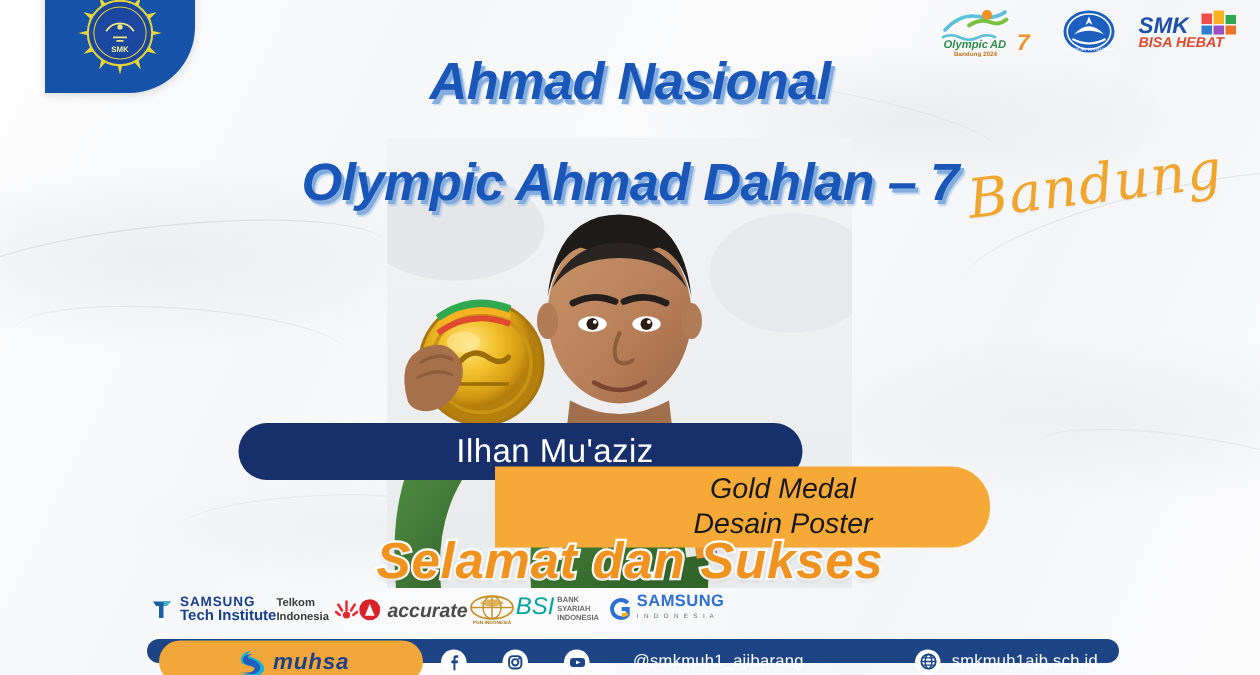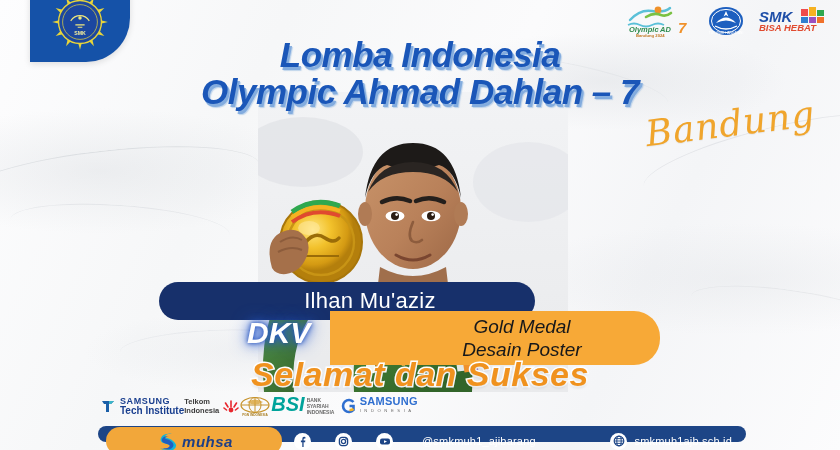--- a/index.html
+++ b/index.html
@@ -65,21 +65,21 @@
   #headline .line {
     display:block;
     font-weight:bold; font-style:italic;
     color:#1a56b8;
     letter-spacing:-.5px;
     text-shadow:
        2px 3px 0 rgba(120,165,220,.85),
        3px 4px 1px rgba(150,185,225,.55);
   }
   #title-line1 { font-size:35px; line-height:34px; }
-  #title-line2 { font-size:35px; line-height:40px; }
+  #title-line2 { font-size:35px; line-height:40px;margin-top:30px; }
 
   #city-script {
     position:absolute; right:24px; top:103px;
     font-family:"DejaVu Serif", serif;
     font-style:italic;
     font-size:36px;
     color:#f0a52c;
     transform:rotate(-7deg);
     letter-spacing:1px;
     z-index:7;
@@ -269,21 +269,21 @@
           <rect x="16" y="10" width="7" height="6" fill="#f0712a"></rect>
         </g>
         <text x="1" y="26" font-family="Liberation Sans, sans-serif" font-size="9.5" font-weight="bold" font-style="italic" fill="#e04a2f">BISA HEBAT</text>
       </svg>
     </div>
 
 
   </div>
 
   <div id="headline">
-    <span id="title-line1" class="line">Lomba Indonesia</span>
+    <span id="title-line1" class="line">Ahmad Nasional</span>
     <span id="title-line2" class="line">Olympic Ahmad Dahlan – 7</span>
   </div>
   <div id="city-script">Bandung</div>
 
   <div id="subject-photo">
     <svg viewBox="0 0 310 300" preserveAspectRatio="xMidYMid meet">
       <defs>
         <clipPath id="photoClip">
             <rect x="0" y="0" width="310" height="300"></rect>
           </clipPath>
@@ -373,21 +373,20 @@
           <text x="-10" y="14" font-family="Liberation Sans, sans-serif" font-size="9" fill="#f0b64e" text-anchor="middle" font-weight="bold">Bandung 2024</text>
         </g>
       </g>
     </svg>
   </div>
 
   <div id="name-banner">
     <span id="winner-name">Ilhan Mu'aziz</span>
   </div>
 
-  <div id="dkv-tag">DKV</div>
 
   <div id="award-banner">
     <span class="aw">Gold Medal</span>
     <span class="aw">Desain Poster</span>
   </div>
 
   <div id="congrats">Selamat dan Sukses</div>
 
   <div id="sponsor-row">
 
@@ -412,34 +411,41 @@
           <path d="M8 9 v-6"></path>
             <path d="M5 9 l-2.5 -4"></path>
             <path d="M11 9 l2.5 -4"></path>
           <path d="M3.5 12 l-2.5 -2"></path>
             <path d="M12.5 12 l2.5 -2"></path>
         </g>
         <circle cx="8" cy="12" r="2.4" fill="#e8262d"></circle>
       </svg>
     </div>
 
+    <div class="sponsor">
+      <svg width="15" height="15" viewBox="0 0 15 15">
+        <circle cx="7.5" cy="7.5" r="7" fill="#d8232a"></circle>
+        <path d="M7.5 3.5 l3.2 8 h-6.4z" fill="#ffffff"></path>
+      </svg>
+      <div class="sp-txt" style="color:#4a4a4a;font-size:13px;font-style:italic;font-weight:bold;">accurate</div>
+    </div>
 
     <div class="sponsor">
       <svg width="32" height="22" viewBox="0 0 32 22">
         <ellipse cx="16" cy="10" rx="14" ry="7.5" fill="none" stroke="#c6922a" stroke-width="1.2"></ellipse>
         <ellipse cx="16" cy="10" rx="6" ry="7.5" fill="none" stroke="#c6922a" stroke-width="1"></ellipse>
         <path d="M2 10 h28 M16 3 v14" stroke="#c6922a" stroke-width="1"></path>
         <path d="M8 7 q8 -5 16 0 q-8 5 -16 0z" fill="#d8a23a" opacity=".8"></path>
         <text x="16" y="21" font-family="Liberation Sans, sans-serif" font-size="3.2" fill="#a87d22" text-anchor="middle" font-weight="bold">PGN INDONESIA</text>
       </svg>
     </div>
 
     <div class="sponsor">
       <div style="display:flex;align-items:flex-start;gap:2px;">
-        <div class="sp-txt" style="color:#00a39b;font-size:20px;font-weight:bold;font-style:italic;line-height:15px;">BSI</div>
+        <div class="sp-txt" style="color:#00a39b;font-size:16px;font-weight:normal;font-style:italic;line-height:15px;">BSI</div>
         <div class="sp-txt" style="color:#6b6b6b;font-size:5px;line-height:6px;max-width:34px;">BANK SYARIAH INDONESIA</div>
       </div>
     </div>
 
     <div class="sponsor">
       <svg width="15" height="16" viewBox="0 0 15 16">
         <path d="M12.5 4 a6 6 0 1 0 0 8 l0 -4 h-4" fill="none" stroke="#2f6fd0" stroke-width="2.6"></path>
         <path d="M8.5 12 a6 6 0 0 0 4 -1" fill="none" stroke="#f6b221" stroke-width="2.6"></path>
       </svg>
       <div>

